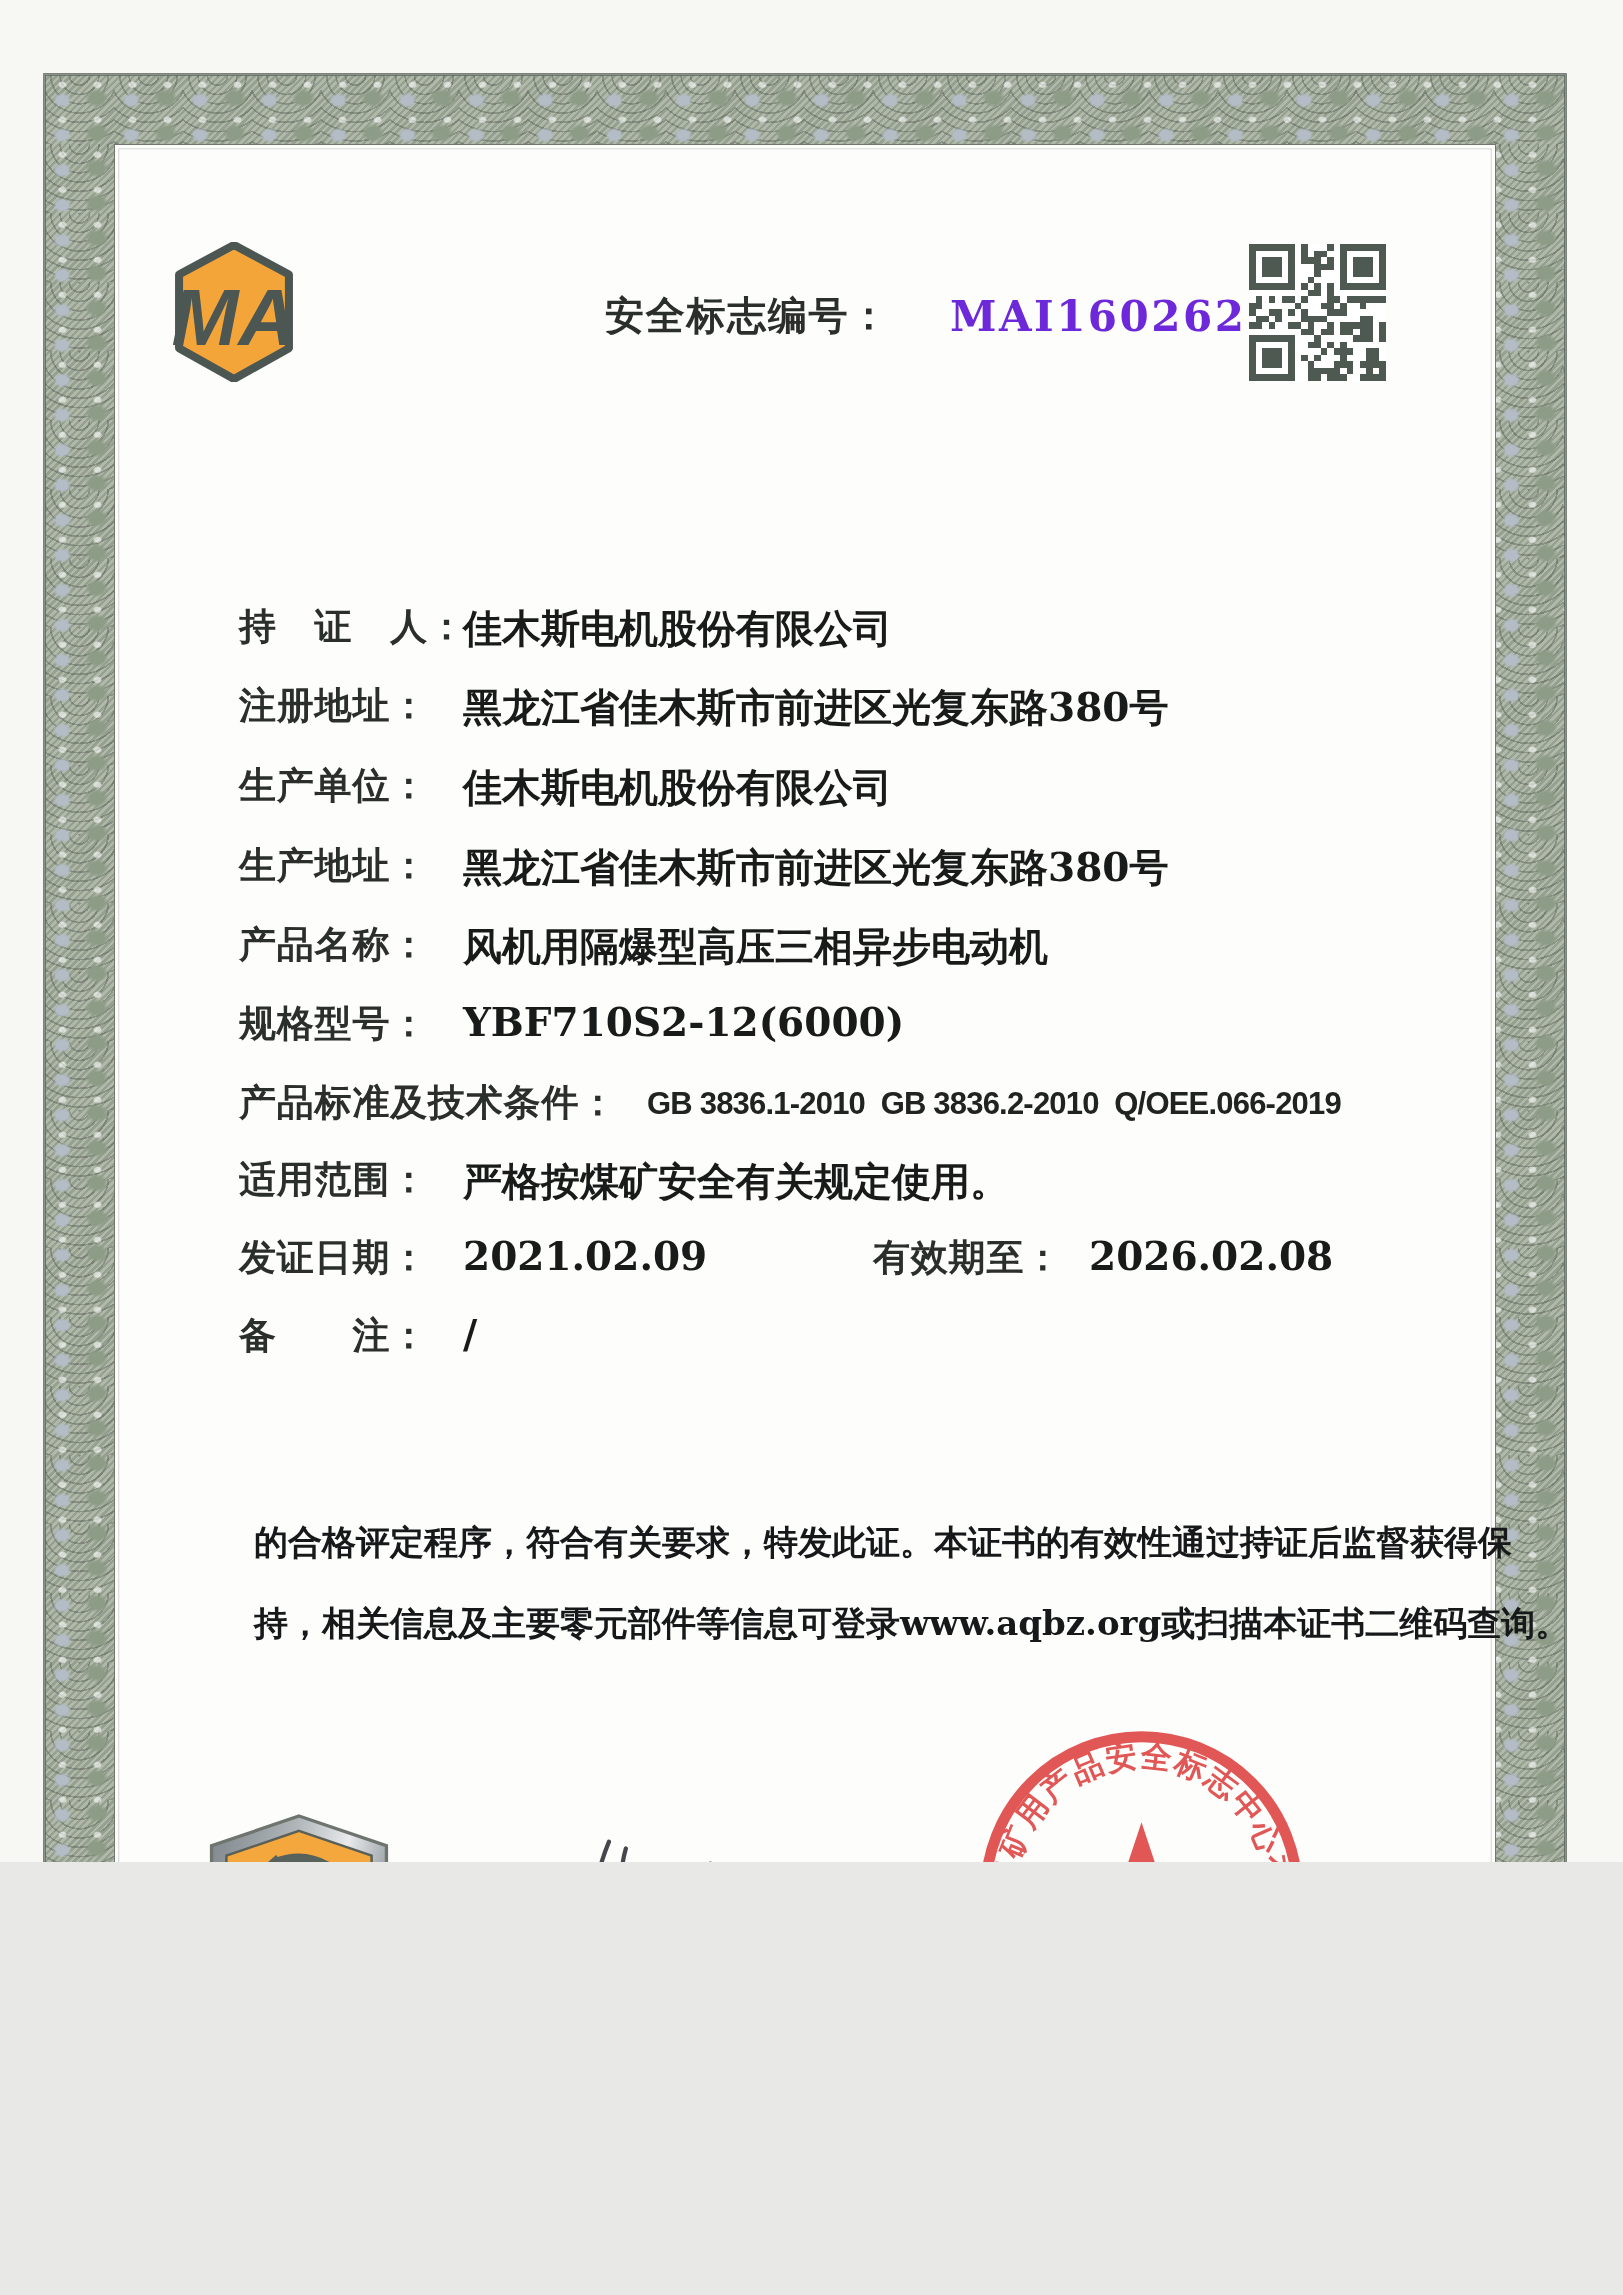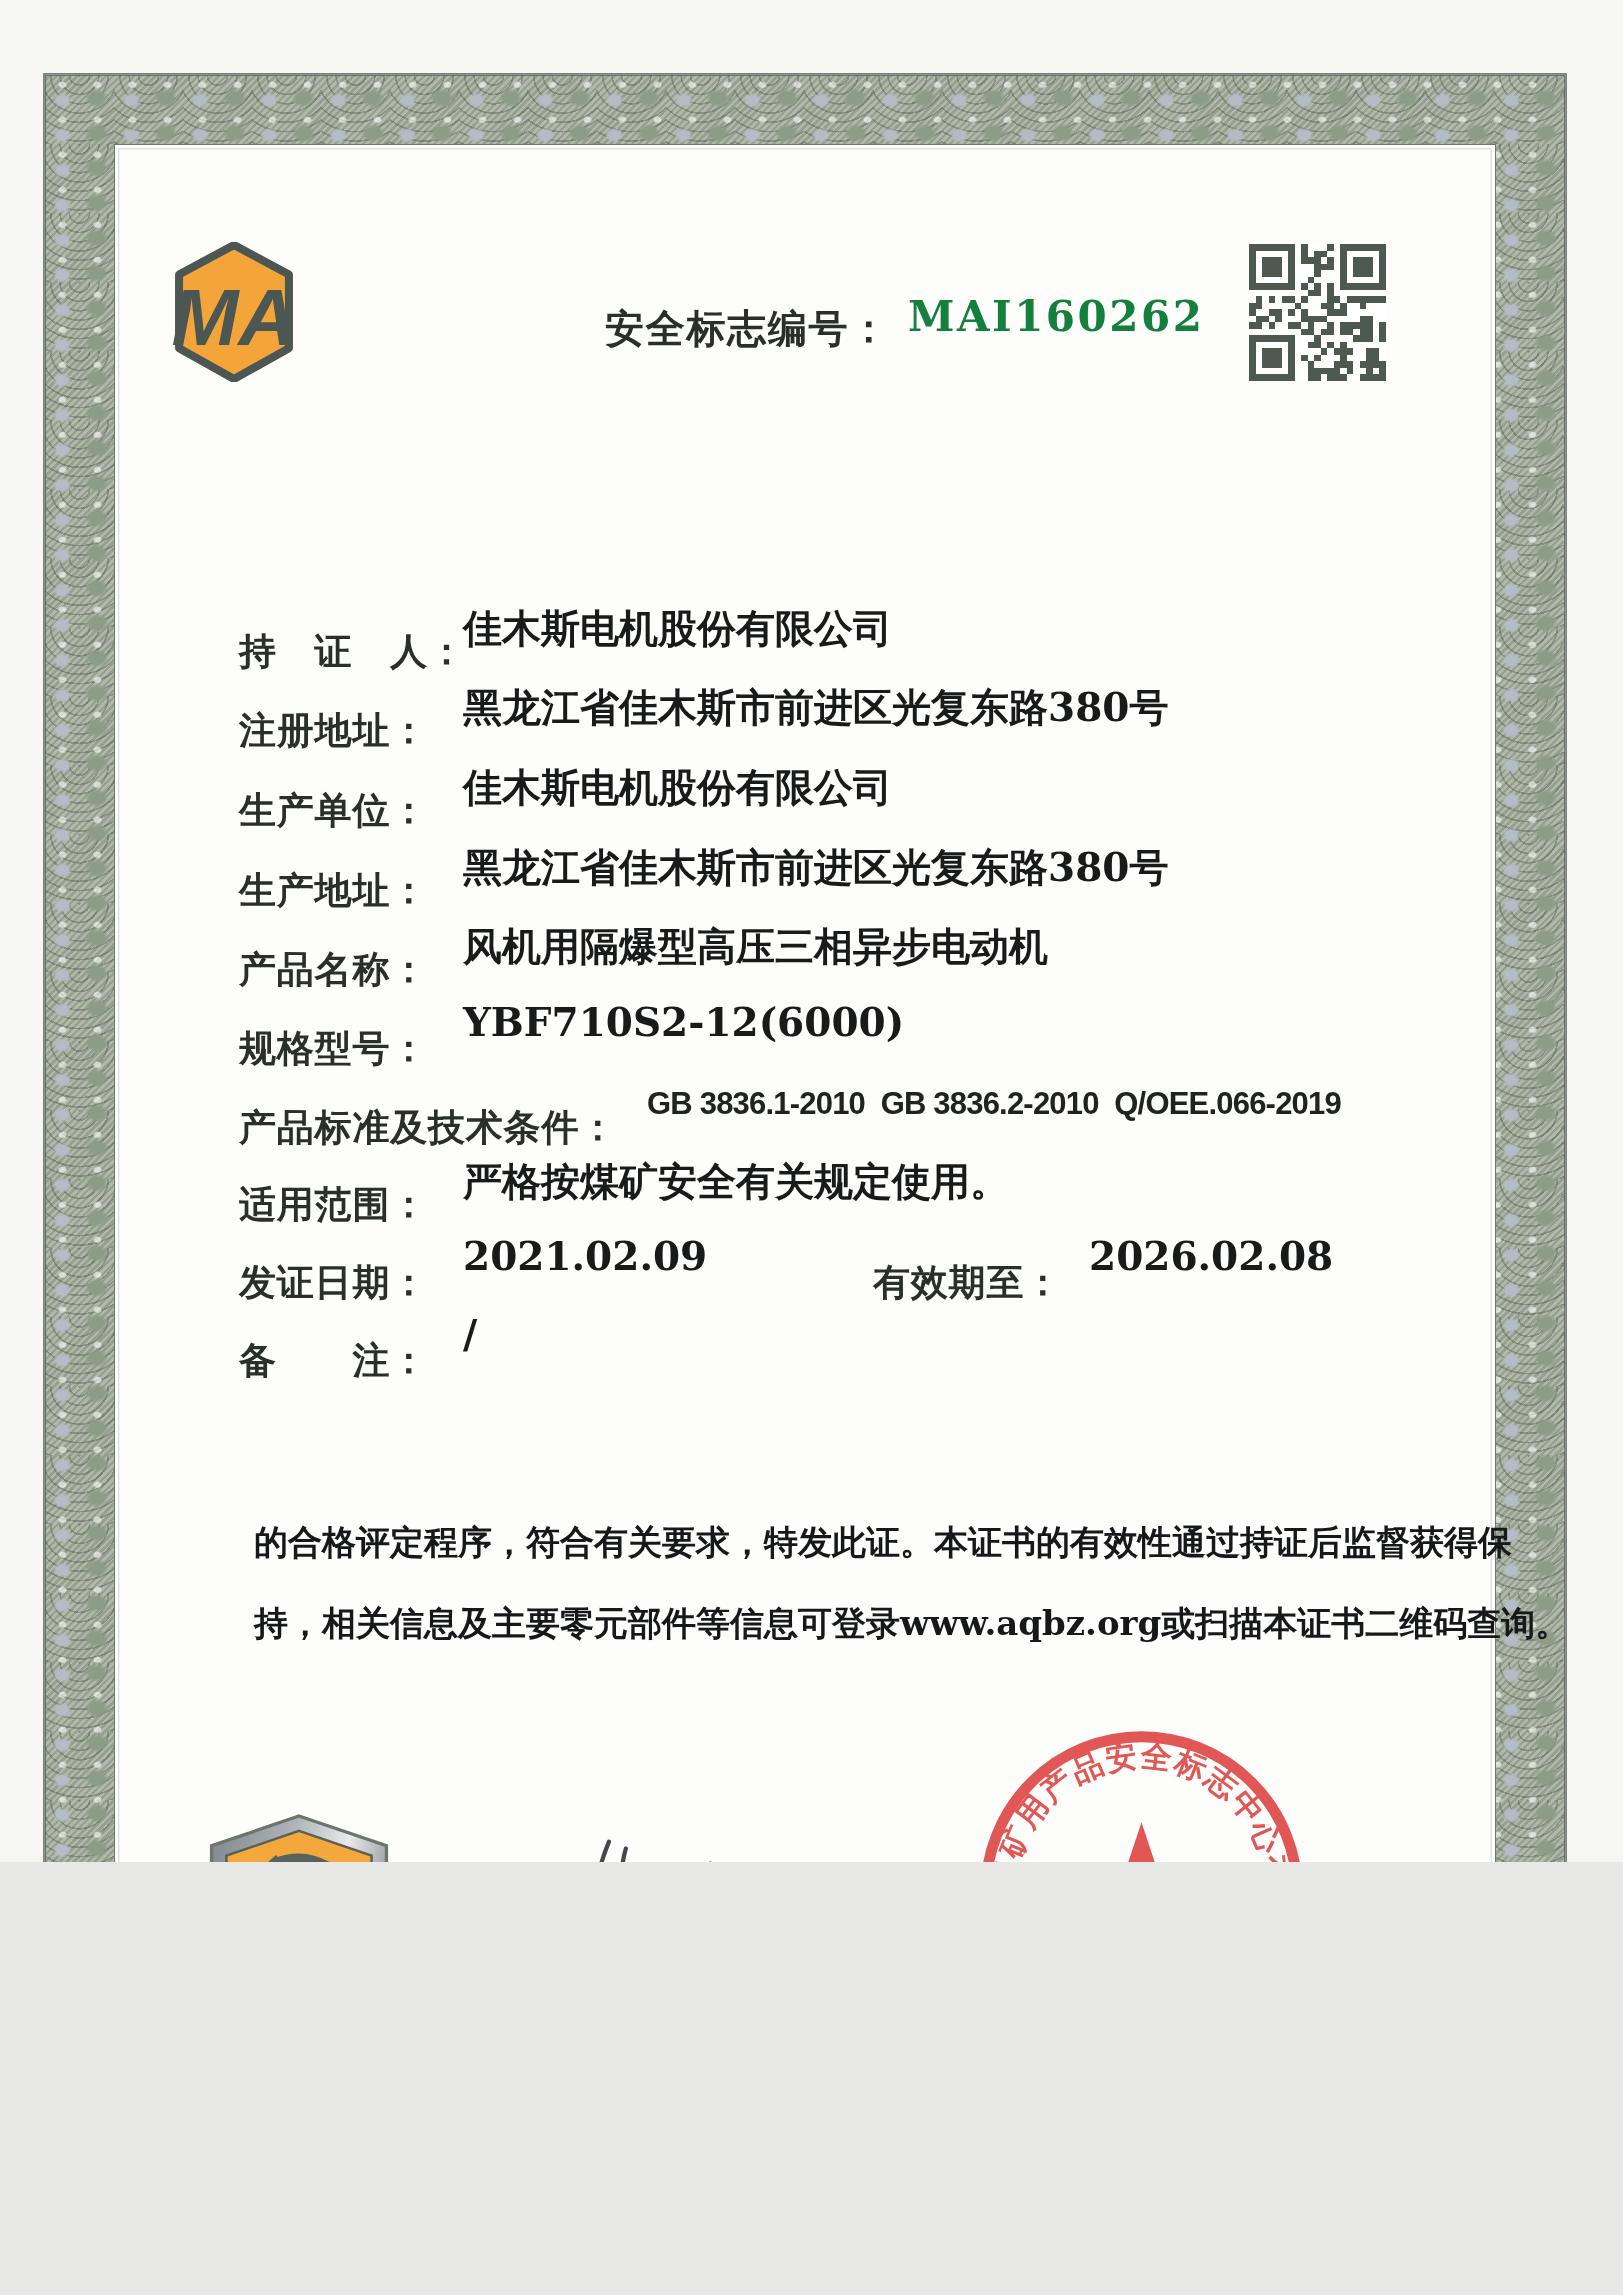--- a/index.html
+++ b/index.html
@@ -14,27 +14,27 @@
       radial-gradient(17px 13.5px at 75% 66%, #8d9c86 42%, rgba(141,156,134,0) 70%),
       repeating-radial-gradient(circle at 50% 0%, rgba(52,60,50,.30) 0 1.7px, rgba(0,0,0,0) 1.7px 9.3px),
       repeating-linear-gradient(135deg, rgba(255,255,255,.14) 0 2.5px, rgba(58,68,56,.12) 2.5px 5px);
     background-size:35px 35px,69px 35px,69px 35px,69px 69px,auto;
     border:1.7px solid #8a928c;
     box-shadow:0 0 0 0.8px #5d655c, inset 0 0 0 0.8px #5d655c;}
   .inner{position:absolute;inset:69px;background:#fdfdfc;border:1.7px solid #70786e;
     box-shadow:inset 0 0 0 3.4px #fdfdfc, inset 0 0 0 4.2px #c7ccc3;}
   .content{position:absolute;inset:0;}
   .abs{position:absolute;}
-  .hei{font-family:"Liberation Sans","DejaVu Sans",sans-serif;font-weight:bold;color:#2a2f2b;margin-top:25px;}
+  .hei{font-family:"Liberation Sans","DejaVu Sans",sans-serif;font-weight:bold;color:#2a2f2b;}
   .kai{font-family:"DejaVu Serif","Liberation Serif",serif;color:#181b19;}
   .pre{white-space:pre;}
   
   .safety-line{left:605px;top:289px;height:54px;display:flex;align-items:center;}
   .safety-label{font-size:39px;letter-spacing:1.7px;}
-  .safety-value{font-size:42px;letter-spacing:2.5px;margin-left:18px;color:#15803d;font-weight:600;}
+  .safety-value{font-size:42px;letter-spacing:2.5px;margin-left:60px;color:#6d28d9;font-weight:600;}
   .title{left:0;right:0;top:423px;text-align:center;font-size:91px;font-weight:bold;
          letter-spacing:15px;padding-left:15px;color:#414c46;
          font-family:"DejaVu Serif","Liberation Serif",serif;
          text-shadow:2.5px 3.4px 1.7px rgba(45,53,48,.30);}
   
   .flabel{left:239px;font-size:37px;letter-spacing:0.8px;}
   .fvalue{left:463px;font-size:39px;font-weight:600;}
   .row{height:49px;}
   .standards-value{left:647px;font-size:31px;font-weight:bold;letter-spacing:-0.8px;color:#20241f;
                    font-family:"Liberation Sans","DejaVu Sans",sans-serif;top:1086px;}

